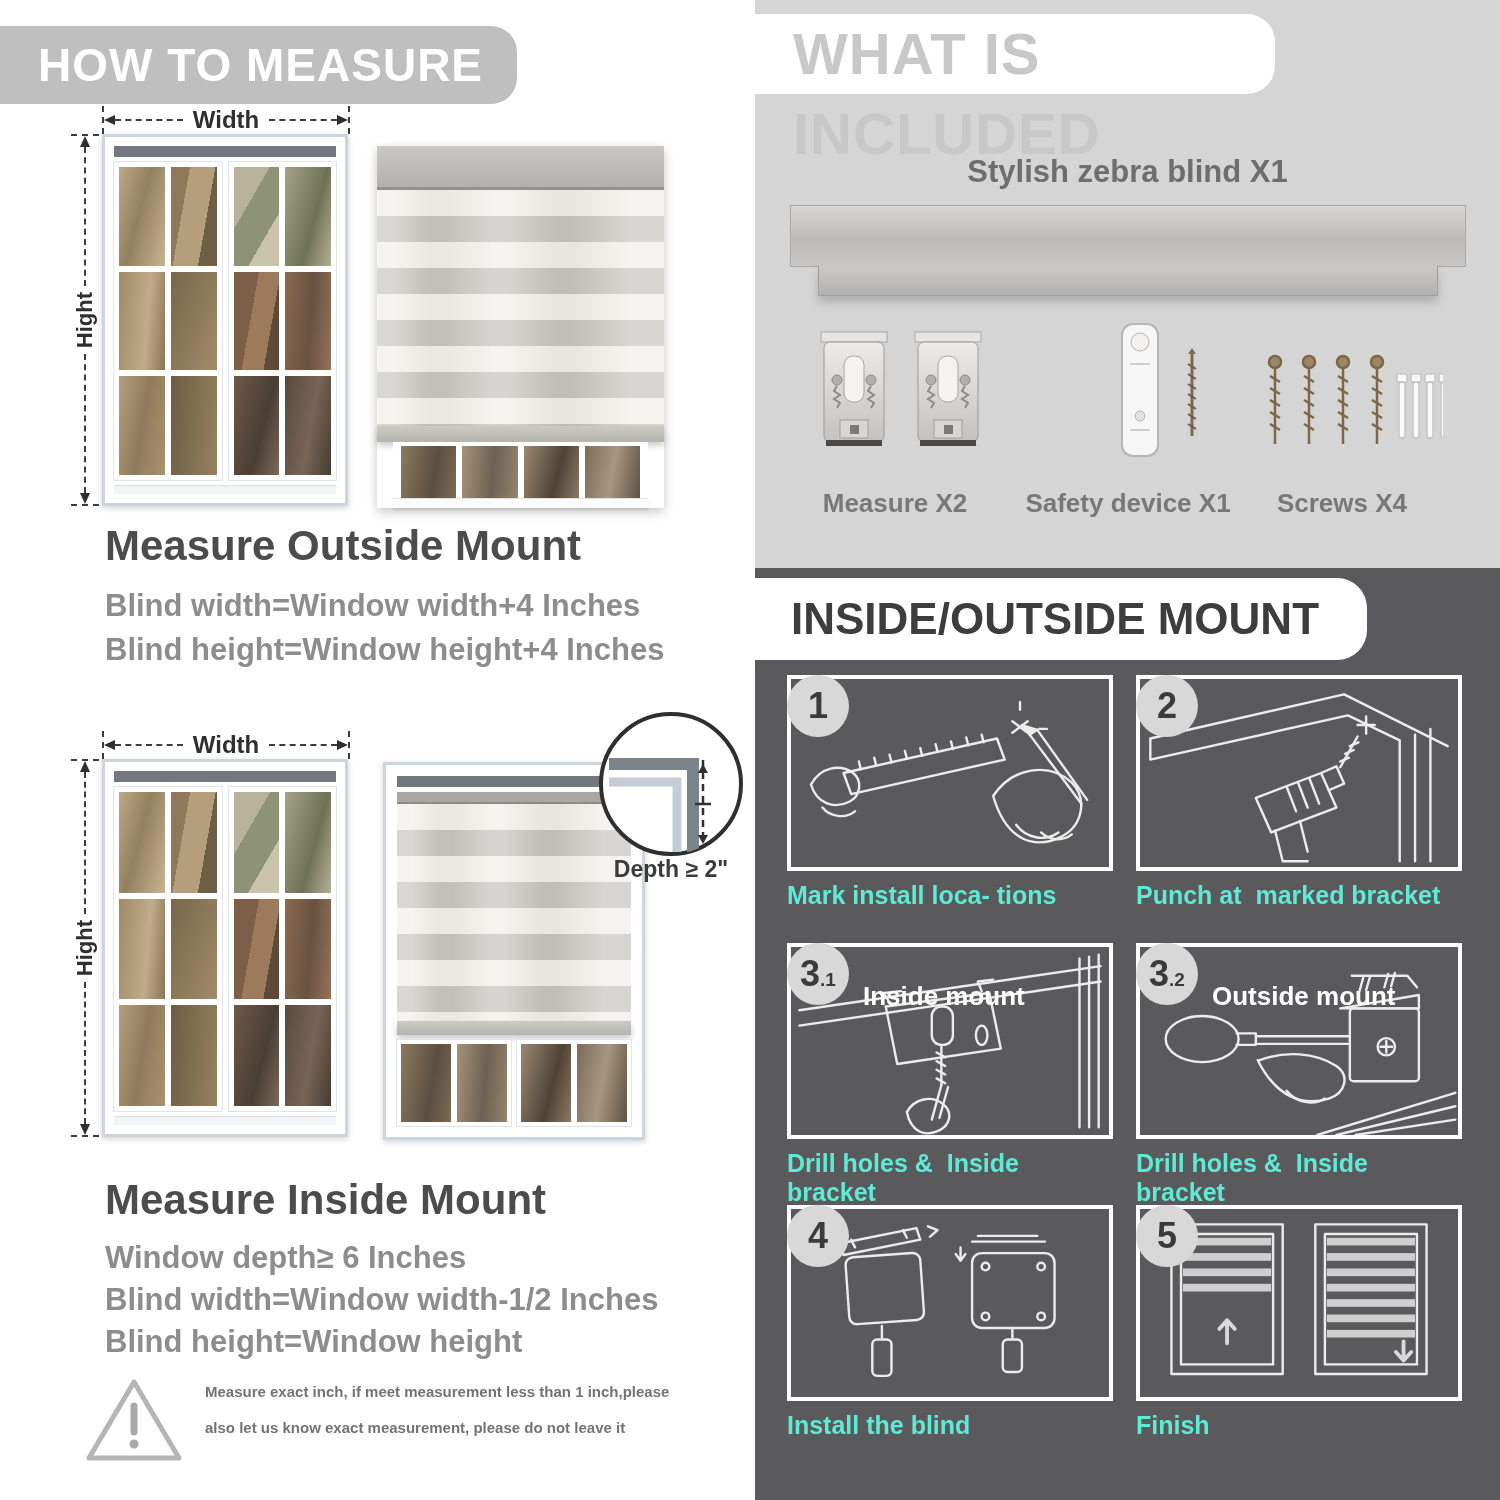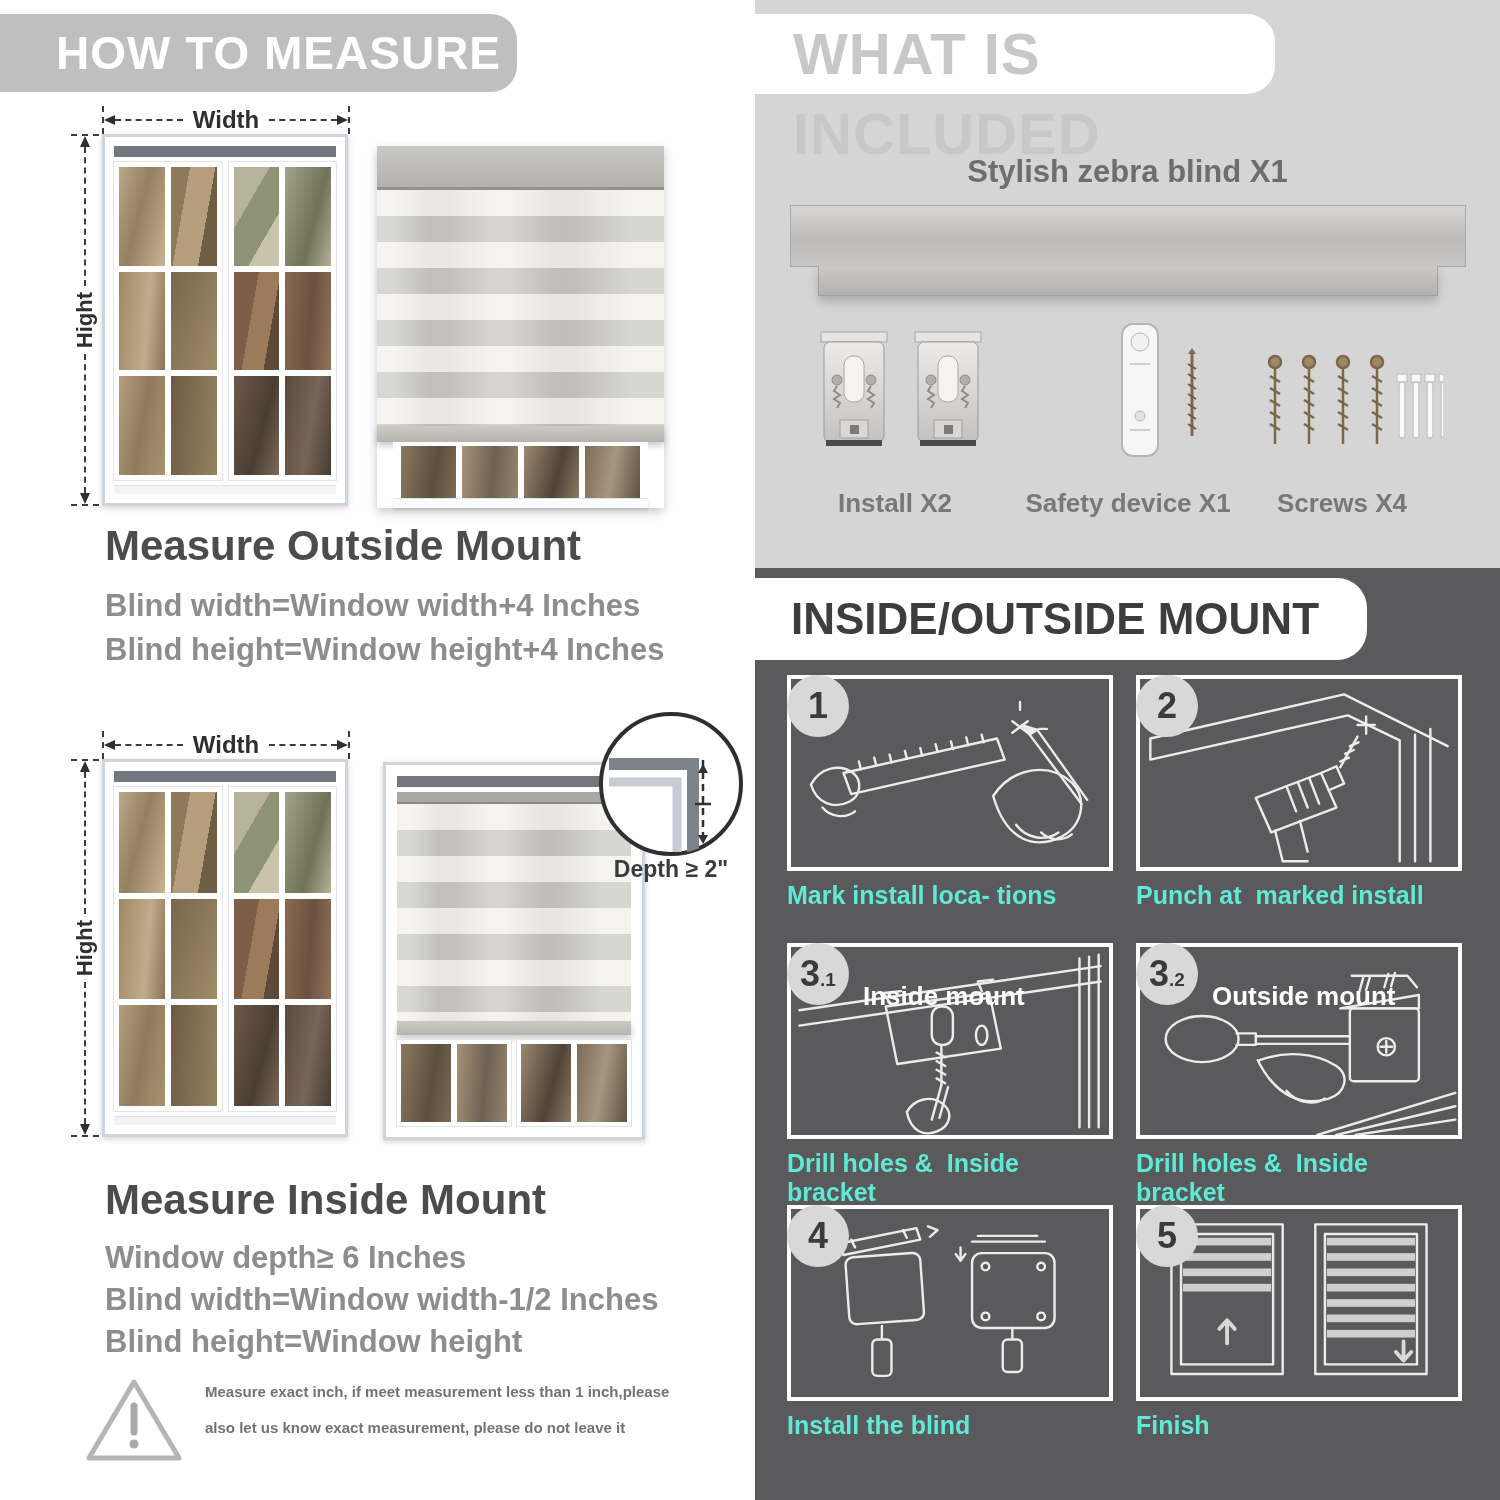--- a/index.html
+++ b/index.html
@@ -1,23 +1,23 @@
 <!DOCTYPE html>
 <html><head>
 <meta charset="utf-8">
 <style>
   * { margin:0; padding:0; box-sizing:border-box; }
   body { background:#ffffff; font-family:"Liberation Sans", sans-serif; }
   .canvas { position:relative; width:1500px; height:1500px; background:#ffffff; overflow:hidden; }
 
   
   .left-panel { position:absolute; left:0; top:0; width:755px; height:1500px; background:#ffffff; }
-  .hdr-how { position:absolute; left:0; top:14px; width:517px; height:78px; background:#bfbfbf;
+  .hdr-how { position:absolute; left:0; top:26px; width:517px; height:78px; background:#bfbfbf;
              border-radius:0 26px 26px 0; color:#ffffff; font-weight:bold; font-size:46px;
-             line-height:78px; padding-left:56px; letter-spacing:1px; }
+             line-height:78px; padding-left:38px; letter-spacing:1px; }
 
   
   .harrow { position:absolute; display:flex; align-items:center; height:28px; }
   .harrow .endbar { width:0; height:28px; border-left:2px dashed #3c3c3c; }
   .harrow .head-l { width:0;height:0;border-right:11px solid #2f2f2f;border-top:5px solid transparent;border-bottom:5px solid transparent; }
   .harrow .head-r { width:0;height:0;border-left:11px solid #2f2f2f;border-top:5px solid transparent;border-bottom:5px solid transparent; }
   .harrow .hline { flex:1; border-top:2px dashed #3c3c3c; }
   .harrow .hlab { font-weight:bold; font-size:24px; color:#2f2f2f; padding:0 10px; }
 
   .varrow { position:absolute; width:30px; display:flex; flex-direction:column; align-items:center; }
@@ -363,21 +363,21 @@
             <rect x="-2" y="22" width="10" height="8"></rect>
             <rect x="0" y="30" width="6" height="56" rx="3"></rect>
           </g>
         <g transform="translate(174,0)">
             <rect x="-2" y="22" width="10" height="8"></rect>
             <rect x="0" y="30" width="6" height="56" rx="3"></rect>
           </g>
       </g>
     </svg>
 
-    <div class="item-label" style="left:40px; width:200px;">Install X2</div>
+    <div class="item-label" style="left:40px; width:200px;">Measure X2</div>
     <div class="item-label" style="left:253px; width:240px;">Safety device X1</div>
     <div class="item-label" style="left:487px; width:200px;">Screws X4</div>
   </div>
 
   <div class="right-dark">
     <div class="hdr-mount">INSIDE/OUTSIDE MOUNT</div>
 
     <div class="step" style="left:32px; top:107px;">
       <div class="step-panel">
         <svg class="step-art" viewBox="0 0 326 196" fill="none" stroke="#ececec" stroke-width="2.5" stroke-linecap="round" stroke-linejoin="round">
@@ -411,21 +411,21 @@
           <path d="M206,92 L224,60"></path>
           <path d="M206,86 l9,-4 M211,78 l9,-4 M216,70 l9,-4"></path>
           <path d="M224,48 h18 M233,39 v18"></path>
         </svg>
         <div class="step-num">
             <span>2</span>
             <span class="sub"></span>
           </div>
         <div class="step-title"></div>
       </div>
-      <div class="step-caption">Punch at  marked install</div>
+      <div class="step-caption">Punch at  marked bracket</div>
     </div>
 
     <div class="step" style="left:32px; top:375px;">
       <div class="step-panel">
         <svg class="step-art" viewBox="0 0 326 196" fill="none" stroke="#ececec" stroke-width="2.5" stroke-linecap="round" stroke-linejoin="round">
           <path d="M6,66 L320,20 M6,82 L320,36 M298,12 L298,188 M308,10 L308,188 M318,8 L318,188"></path>
           <polygon points="96,62 204,48 216,106 108,122"></polygon>
           <path d="M100,58 l-6,-10 18,-2 M196,46 l-4,-10 16,-2"></path>
           <rect x="144" y="62" width="22" height="40" rx="10"></rect>
           <ellipse cx="196" cy="92" rx="6" ry="10"></ellipse>

